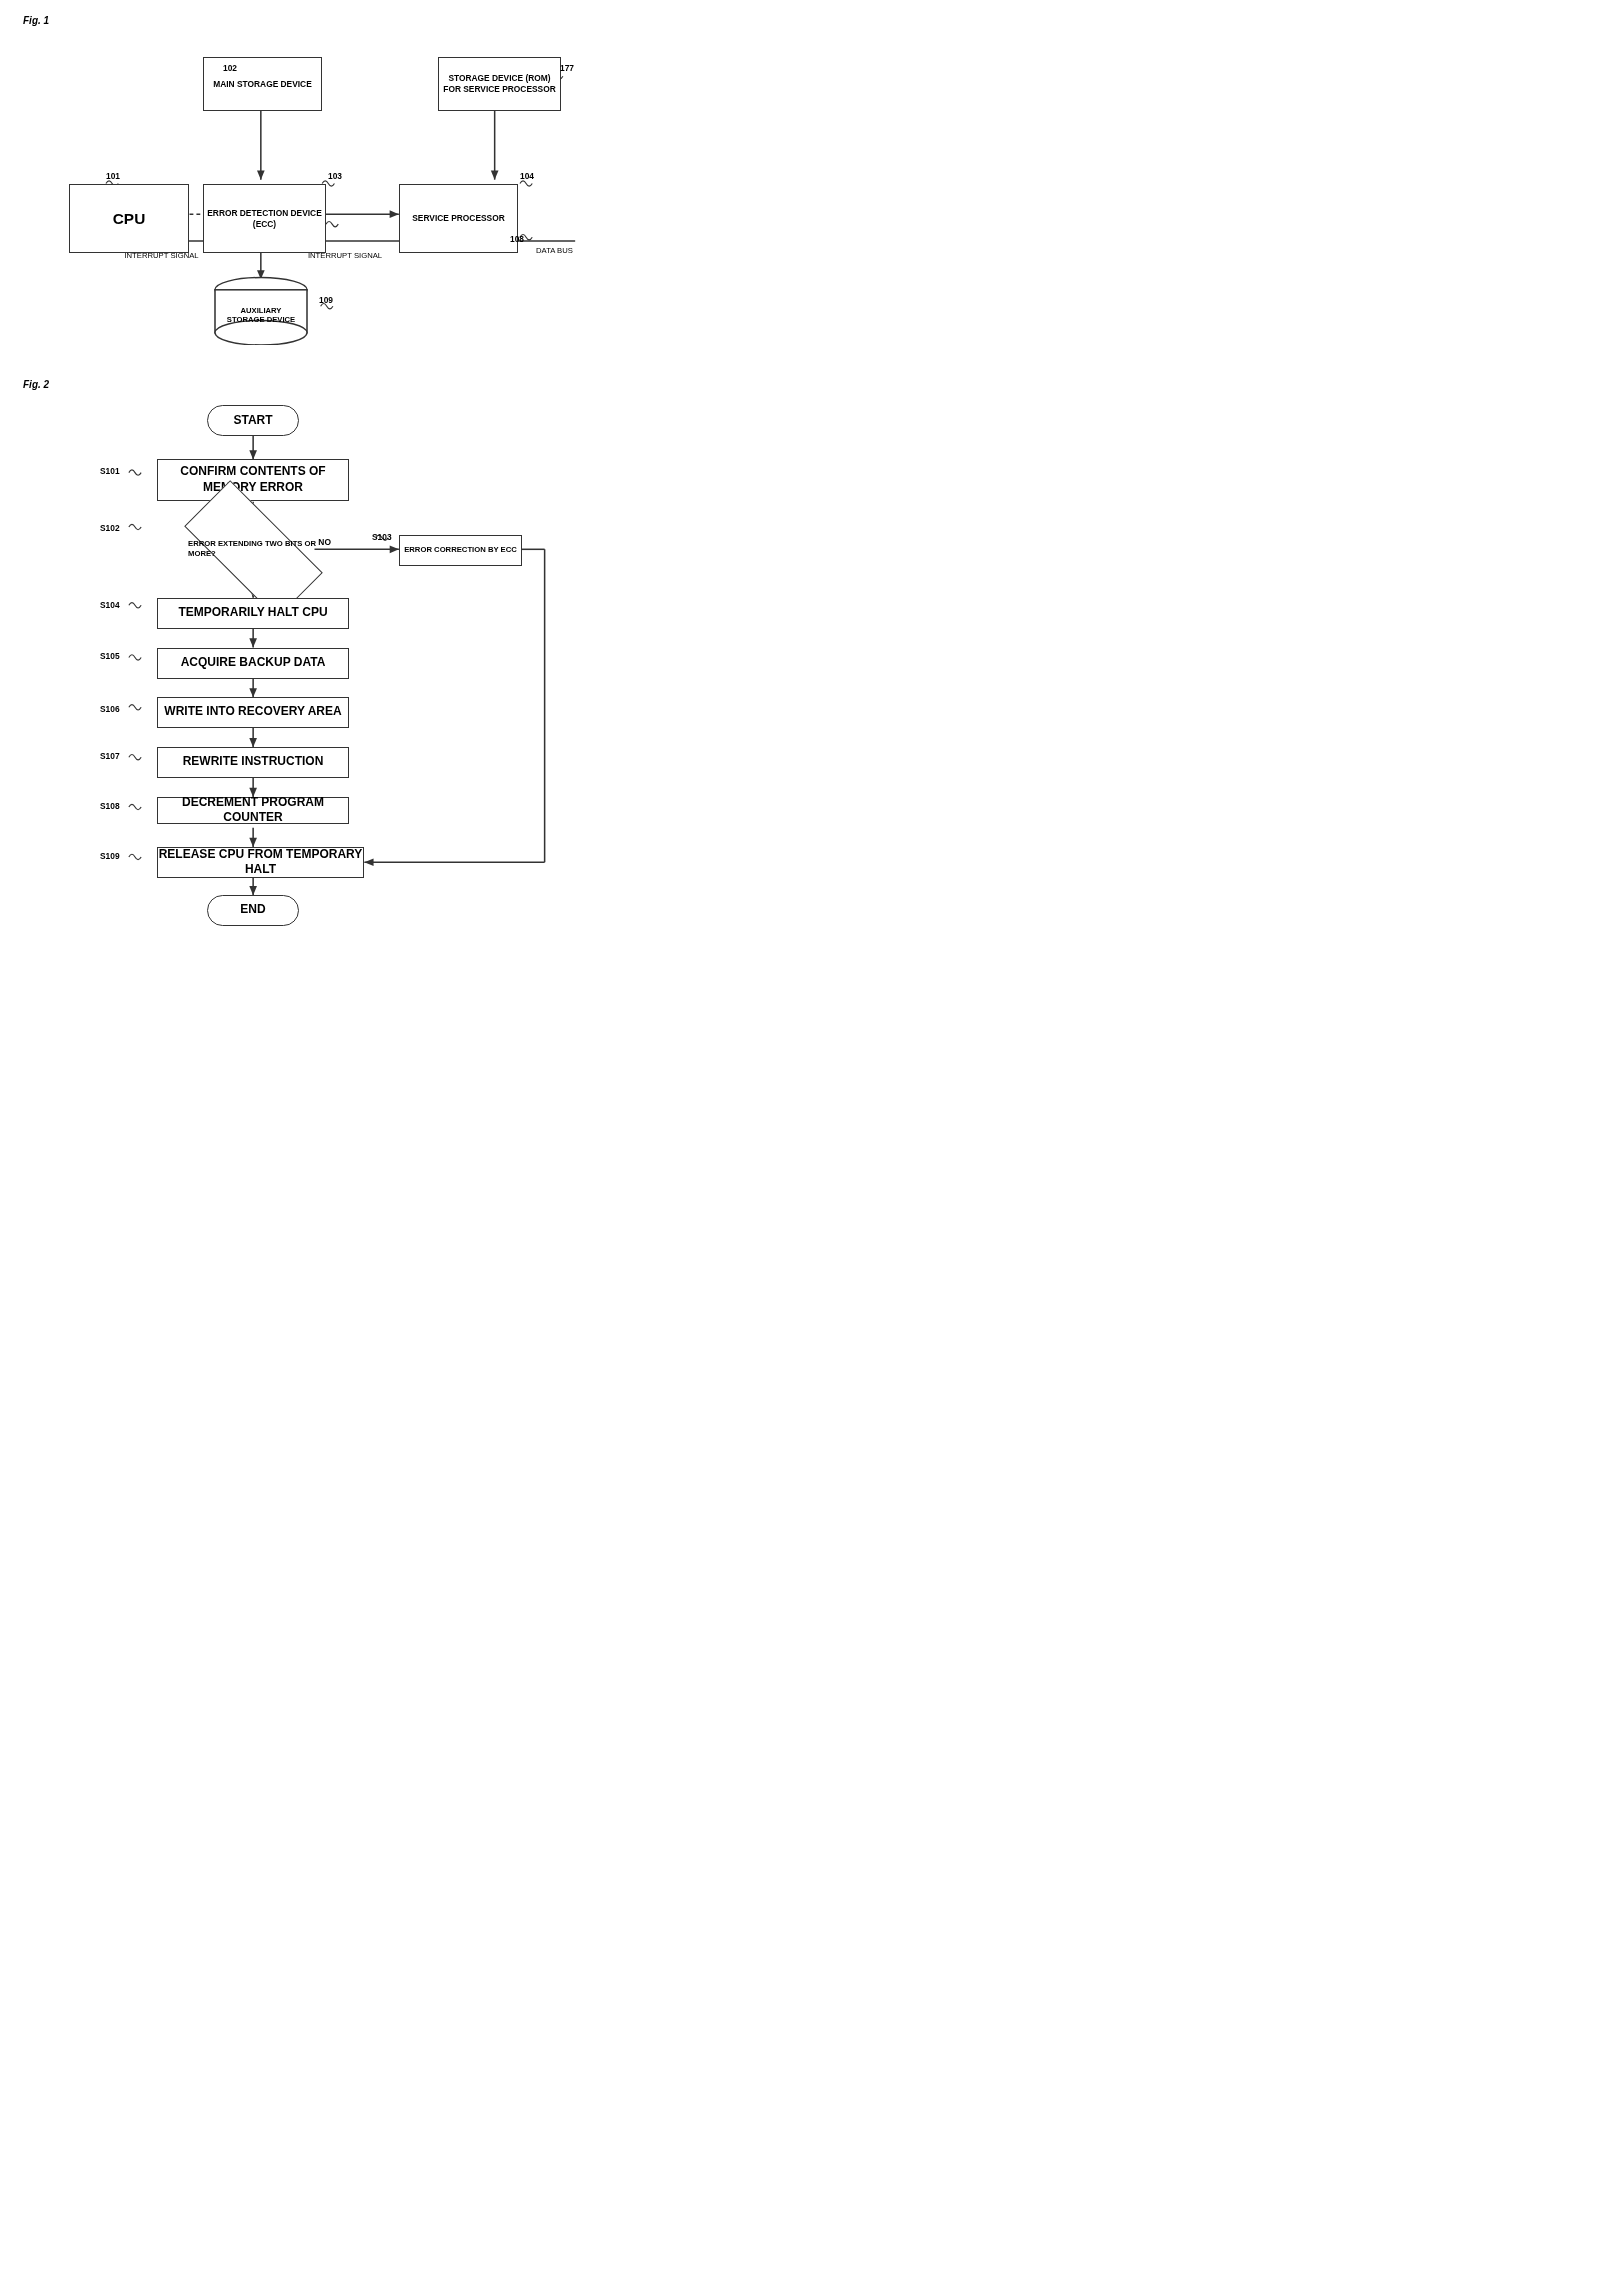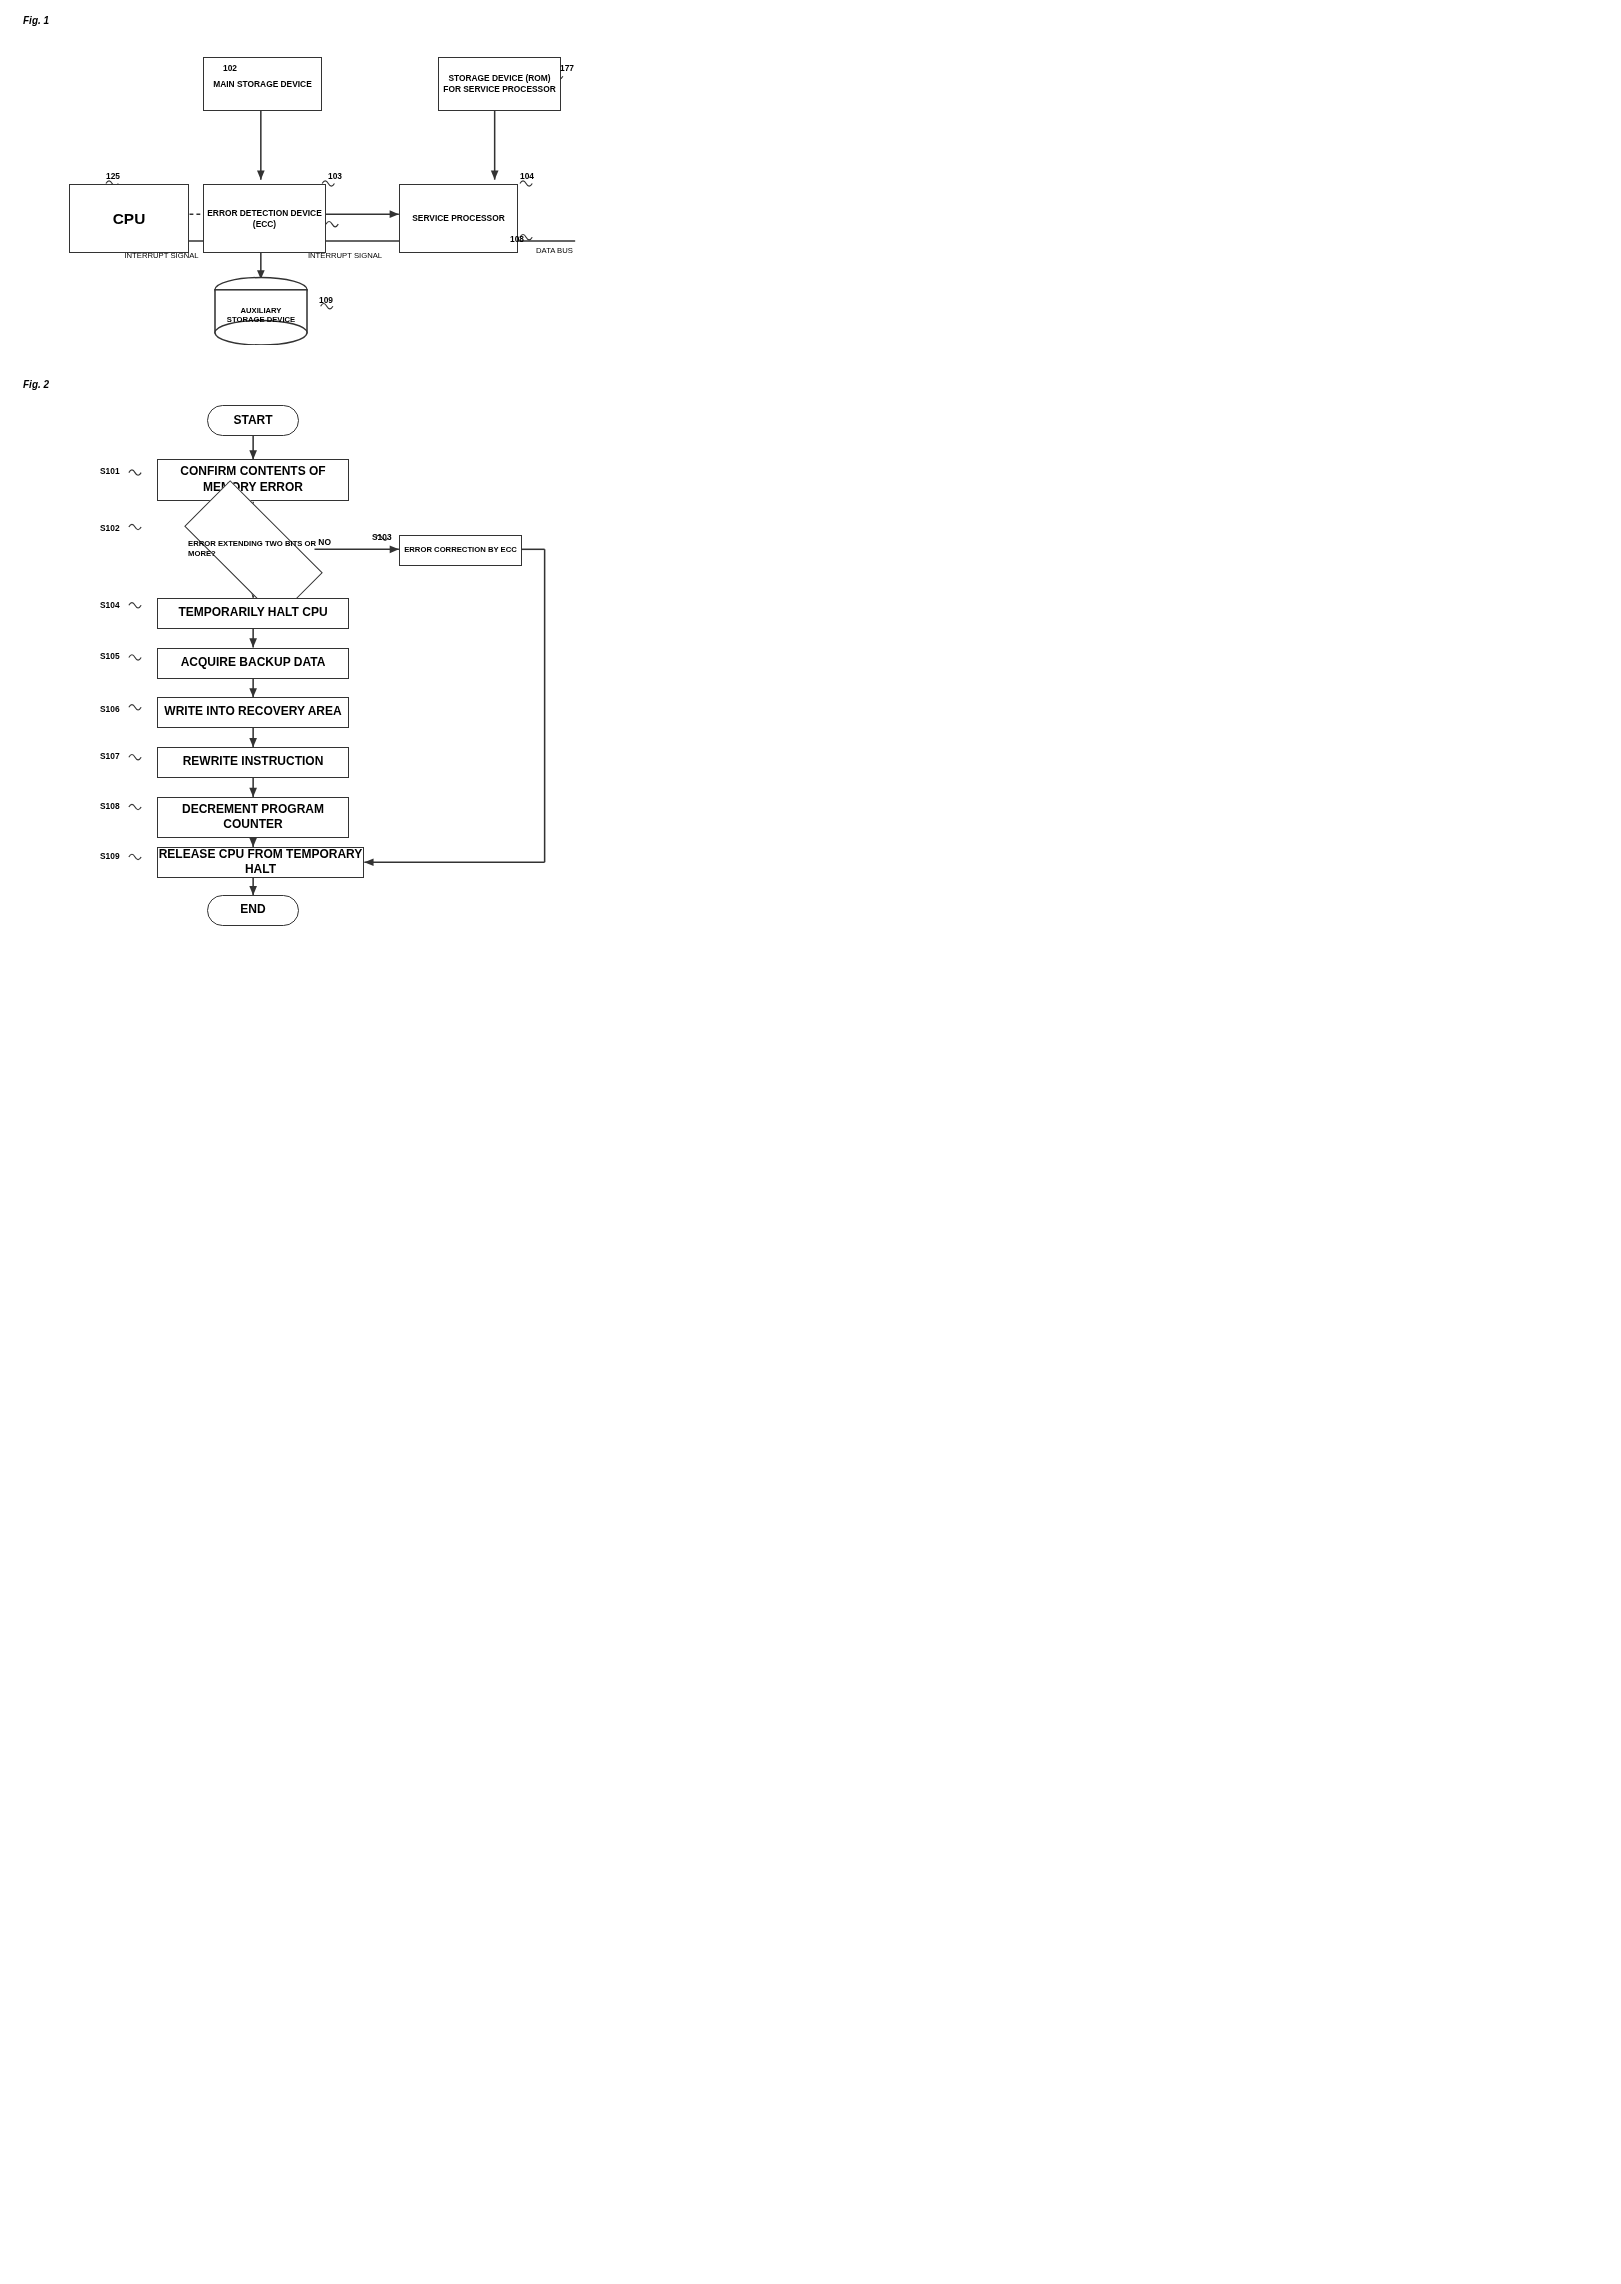--- a/index.html
+++ b/index.html
@@ -159,21 +159,21 @@
 
     <path d="M395,248 Q399,241 403,248 Q407,255 411,248" stroke="#333" stroke-width="1.5" fill="none"></path>
 
     <path d="M648,265 Q652,258 656,265 Q660,272 664,265" stroke="#333" stroke-width="1.5" fill="none"></path>
 
     <path d="M388,355 Q392,348 396,355 Q400,362 404,355" stroke="#333" stroke-width="1.5" fill="none"></path>
   </svg>
 
   <div class="box" style="left:46px;top:150px;width:120px;height:69px;font-size:15.4px;">CPU</div>
 
-  <div class="ref-label" style="left:83px;top:137px;">125</div>
+  <div class="ref-label" style="left:83px;top:137px;">101</div>
 
   <div class="box" style="left:180px;top:23px;width:119px;height:54px;">MAIN STORAGE
 DEVICE</div>
 
   <div class="ref-label" style="left:200px;top:29px;">102</div>
 
   <div class="box" style="left:180px;top:150px;width:123px;height:69px;">ERROR DETECTION
 DEVICE
 (ECC)</div>
 
@@ -302,21 +302,21 @@
   <div class="ref-label" style="left:77px;top:306px;">S106</div>
 
   <div class="flow-box" style="left:134px;top:299px;width:192px;height:31px;">WRITE INTO RECOVERY AREA</div>
 
   <div class="ref-label" style="left:77px;top:353px;">S107</div>
 
   <div class="flow-box" style="left:134px;top:349px;width:192px;height:31px;">REWRITE INSTRUCTION</div>
 
   <div class="ref-label" style="left:77px;top:403px;">S108</div>
 
-  <div class="flow-box" style="left:134px;top:399px;width:192px;height:41px;">DECREMENT PROGRAM COUNTER</div>
+  <div class="flow-box" style="left:134px;top:399px;width:192px;height:27px;">DECREMENT PROGRAM COUNTER</div>
 
   <div class="ref-label" style="left:77px;top:453px;">S109</div>
 
   <div class="flow-box" style="left:134px;top:449px;width:207px;height:31px;">RELEASE CPU FROM
 TEMPORARY HALT</div>
 
   <div class="flow-box flow-rounded" style="left:184px;top:497px;width:92px;height:31px;">END</div>
 </div>
 
 

